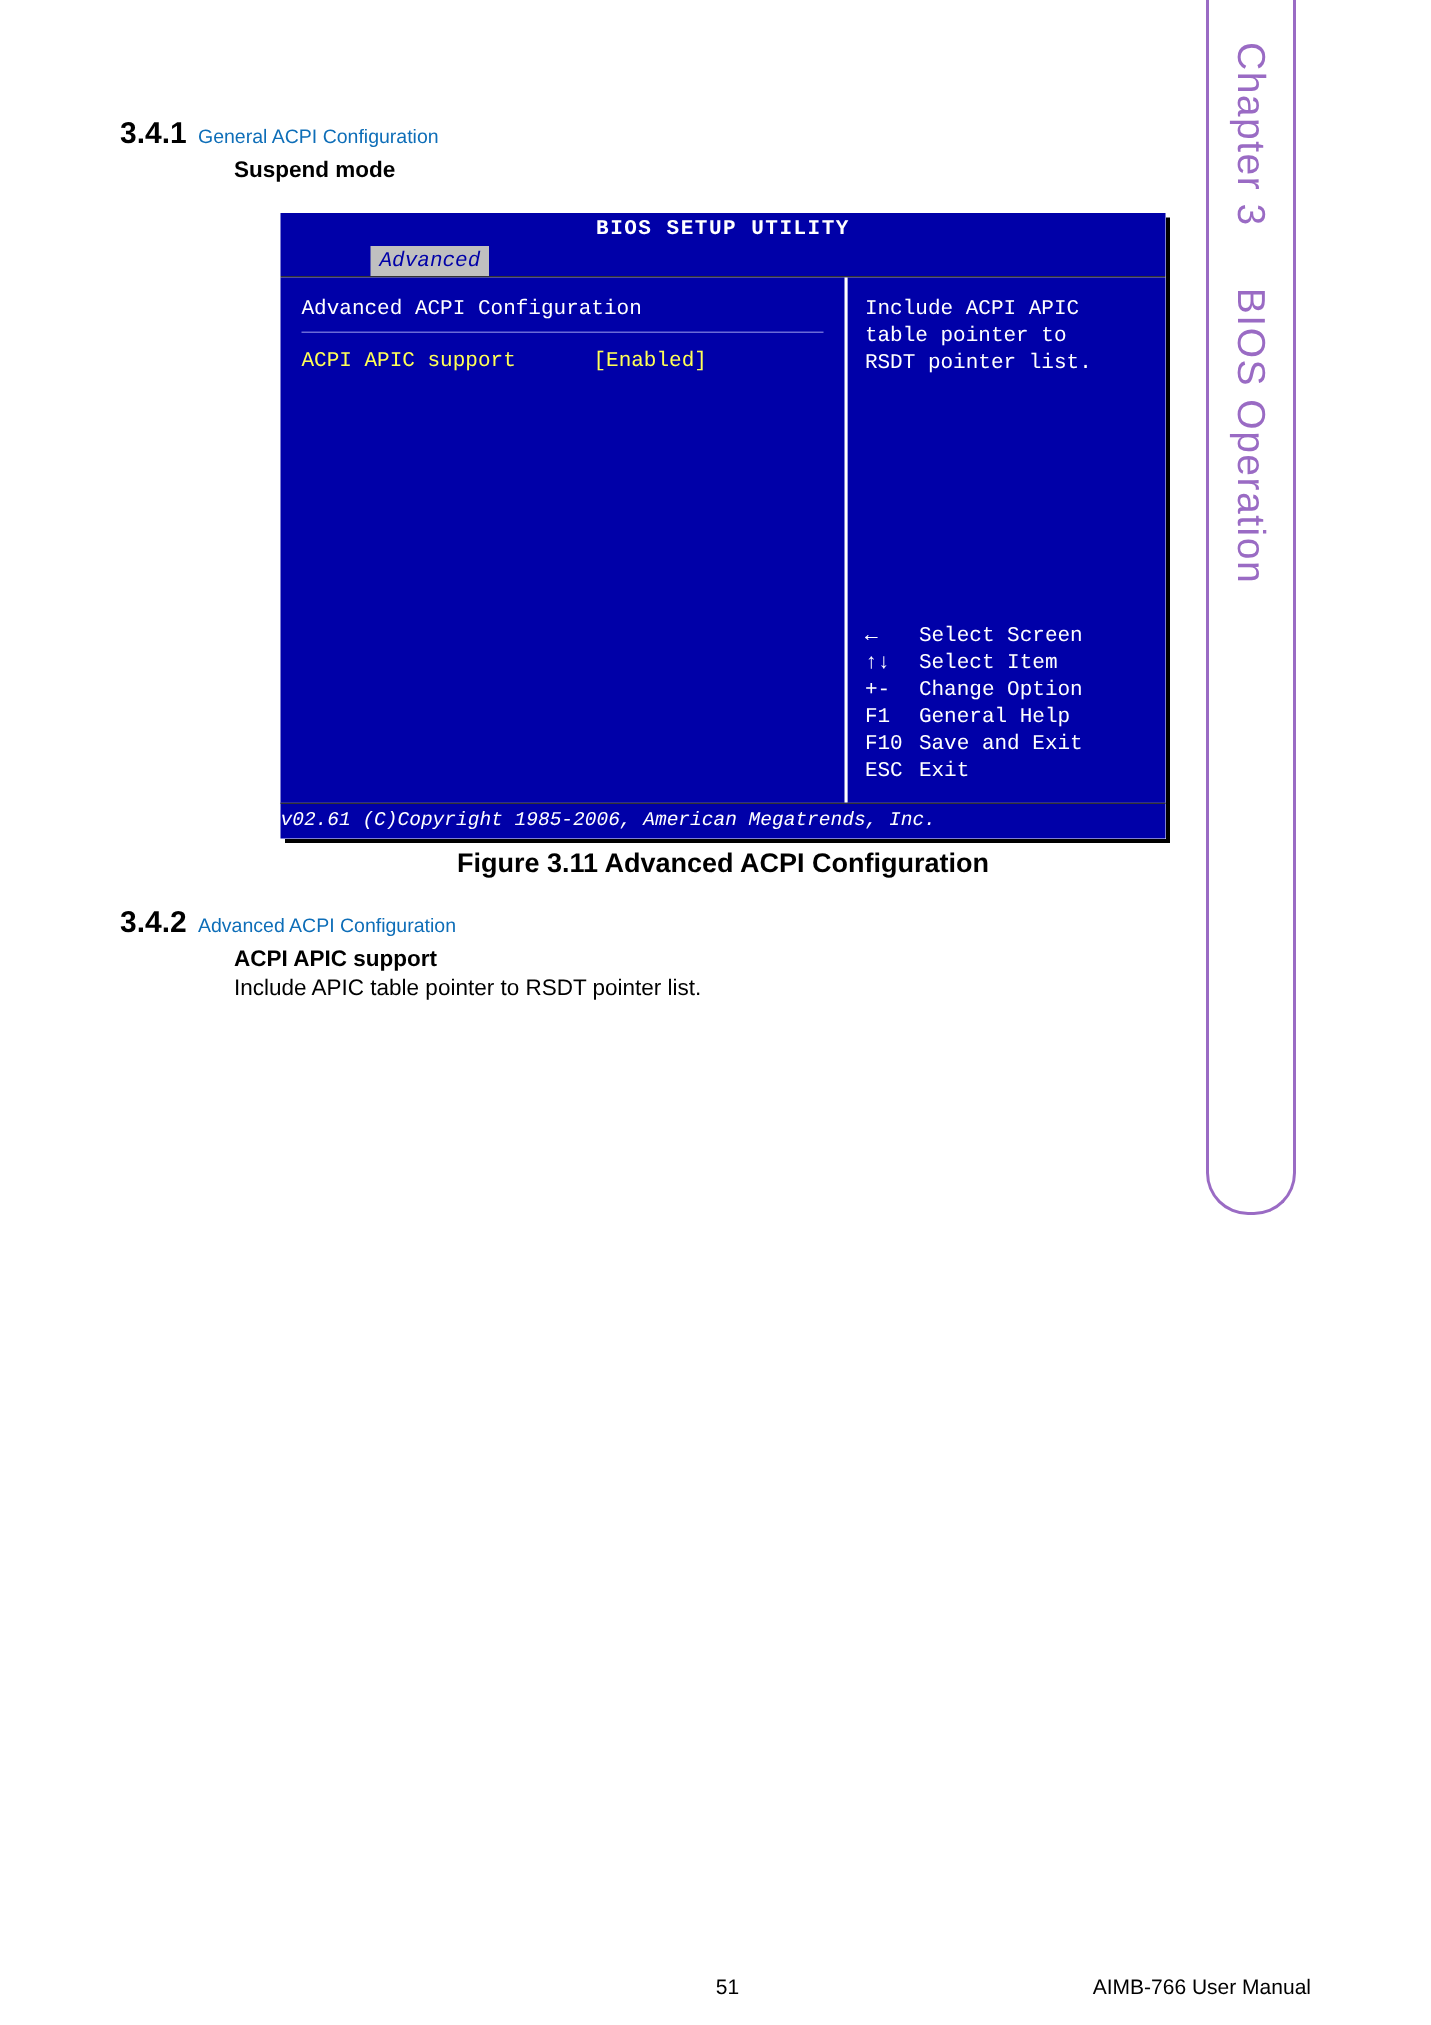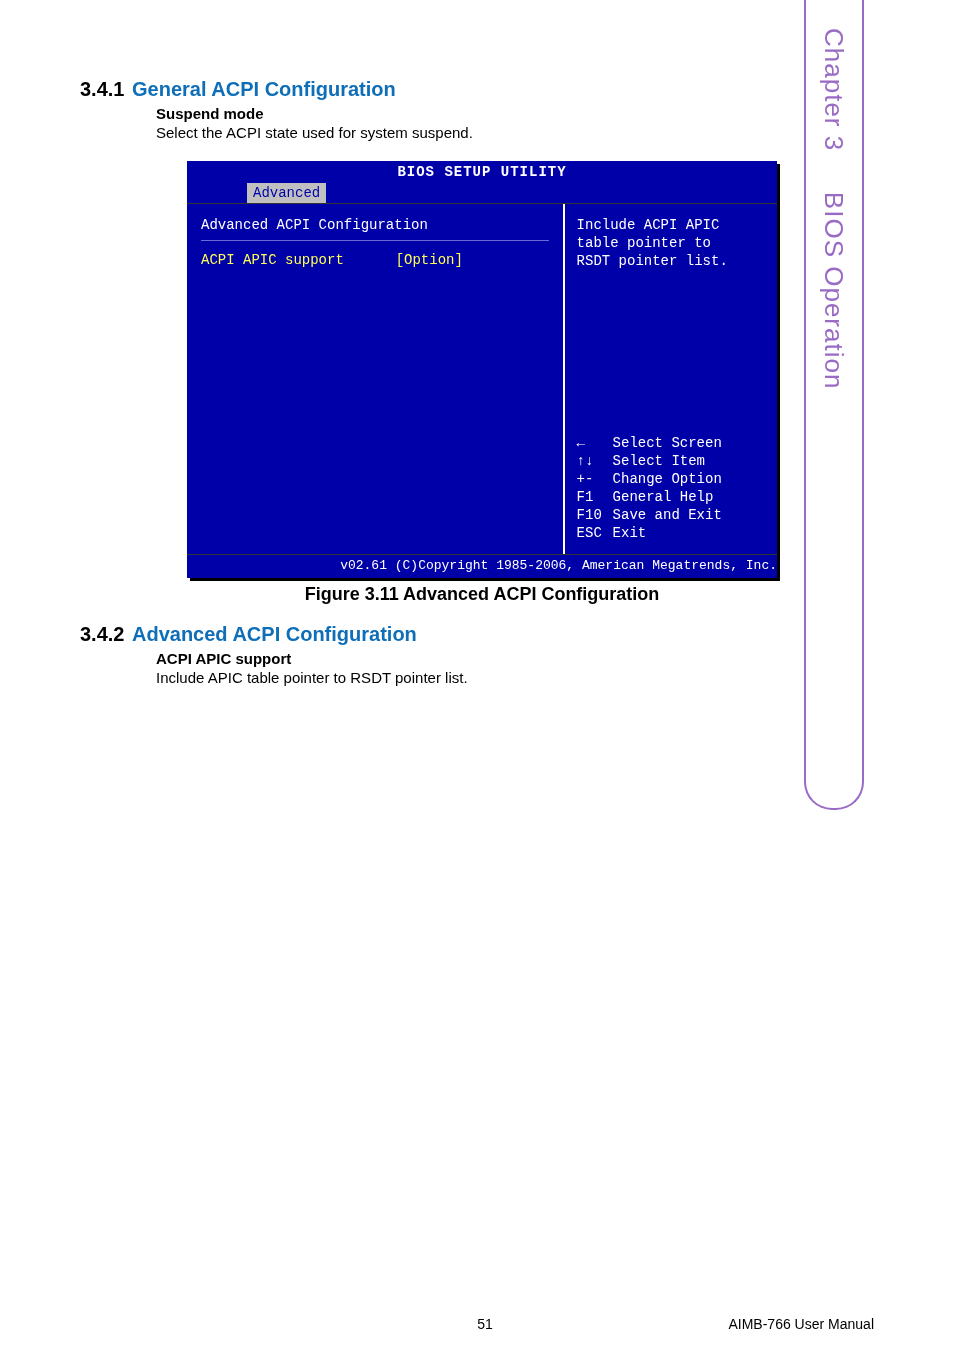--- a/index.html
+++ b/index.html
@@ -57,21 +57,21 @@
     font-weight:400;
     width:30px;
   }
   .side-tab-text .chap{font-weight:400;}
   .side-tab-text .sep{display:inline-block;width:0;margin:8px 0;}
   .side-tab-text .title{}
   
   .sec{margin-top:18px;}
   .sec-row{display:flex;align-items:baseline;margin-bottom:4px;}
   .sec-num{font-weight:bold;font-size:20px;min-width:52px;}
-  .sec-title{color:var(--heading-blue);font-weight:bold;font-size:20px;}
+  .sec-title{color:var(--heading-blue);font-weight:normal;font-size:13px;}
   .indent{margin-left:76px;max-width:640px;}
   .item-name{font-weight:bold;margin-top:4px;}
   .item-desc{margin-top:2px;}
   .figure-caption{text-align:center;font-weight:bold;font-size:18px;margin-top:6px;}
   
   .bios-wrap{
     width:590px;
     margin:20px auto 4px auto;
   }
   .bios{
@@ -95,20 +95,21 @@
     display:flex;
     padding:0 0 0 60px;
     height:20px;
     align-items:stretch;
   }
   .bios-menu-item{
     background:#c0c0c0;
     color:var(--bios-blue);
     padding:1px 6px;
     font-weight:normal;
+    font-style:italic;
   }
   .bios-body{
     display:flex;
     border-top:1px solid #333;
   }
   .bios-left{
     flex:0 0 64%;
     background:var(--bios-blue);
     padding:12px 14px;
     box-sizing:border-box;
@@ -130,25 +131,26 @@
   .bios-opt-row{display:flex;color:var(--bios-yellow);}
   .bios-opt-label{flex:0 0 56%;}
   .bios-opt-val{}
   .bios-help-top{color:var(--bios-white);}
   .bios-keys{color:var(--bios-white);}
   .bios-keys .key{color:var(--bios-white);display:inline-block;width:36px;}
   .bios-keys .act{color:var(--bios-white);}
   .bios-keys .row{white-space:nowrap;}
   .bios-footer{
     background:var(--bios-blue);
-    text-align:right;
+    text-align:left;
     color:var(--bios-white);
     padding:2px 0 3px 0;
     border-top:1px solid #333;
     font-size:13px;
+    font-style:italic;
   }
   
   .footer{
     position:absolute;
     left:80px;right:80px;bottom:34px;
     font-size:14px;
     color:#000;
   }
   .footer .pagenum{position:absolute;left:16px;right:0;text-align:center;}
   .footer .docname{position:absolute;right:0;}
@@ -164,37 +166,36 @@
     </div>
   </div>
 
   <div class="sec">
     <div class="sec-row">
       <span class="sec-num">3.4.1</span>
       <span class="sec-title">General ACPI Configuration</span>
     </div>
     <div class="indent">
       <div class="item-name">Suspend mode</div>
-      <div class="item-desc">Select the ACPI state used for system suspend.</div>
     </div>
   </div>
 
   <div class="bios-wrap">
     <div class="bios">
       <div class="bios-title">BIOS SETUP UTILITY</div>
       <div class="bios-menubar">
         <span class="bios-menu-item">Advanced</span>
       </div>
       <div class="bios-body">
         <div class="bios-left">
           <div class="bios-left-title">Advanced ACPI Configuration</div>
           <hr class="bios-hr">
           <div class="bios-opt-row">
             <span class="bios-opt-label">ACPI APIC support</span>
-            <span class="bios-opt-val">[Option]</span>
+            <span class="bios-opt-val">[Enabled]</span>
           </div>
         </div>
         <div class="bios-right">
           <div class="bios-help-top">
             <div>Include ACPI APIC</div>
             <div>table pointer to</div>
             <div>RSDT pointer list.</div>
           </div>
           <div class="bios-keys">
             <div class="row"><span class="key">←</span><span class="act">Select Screen</span></div>

